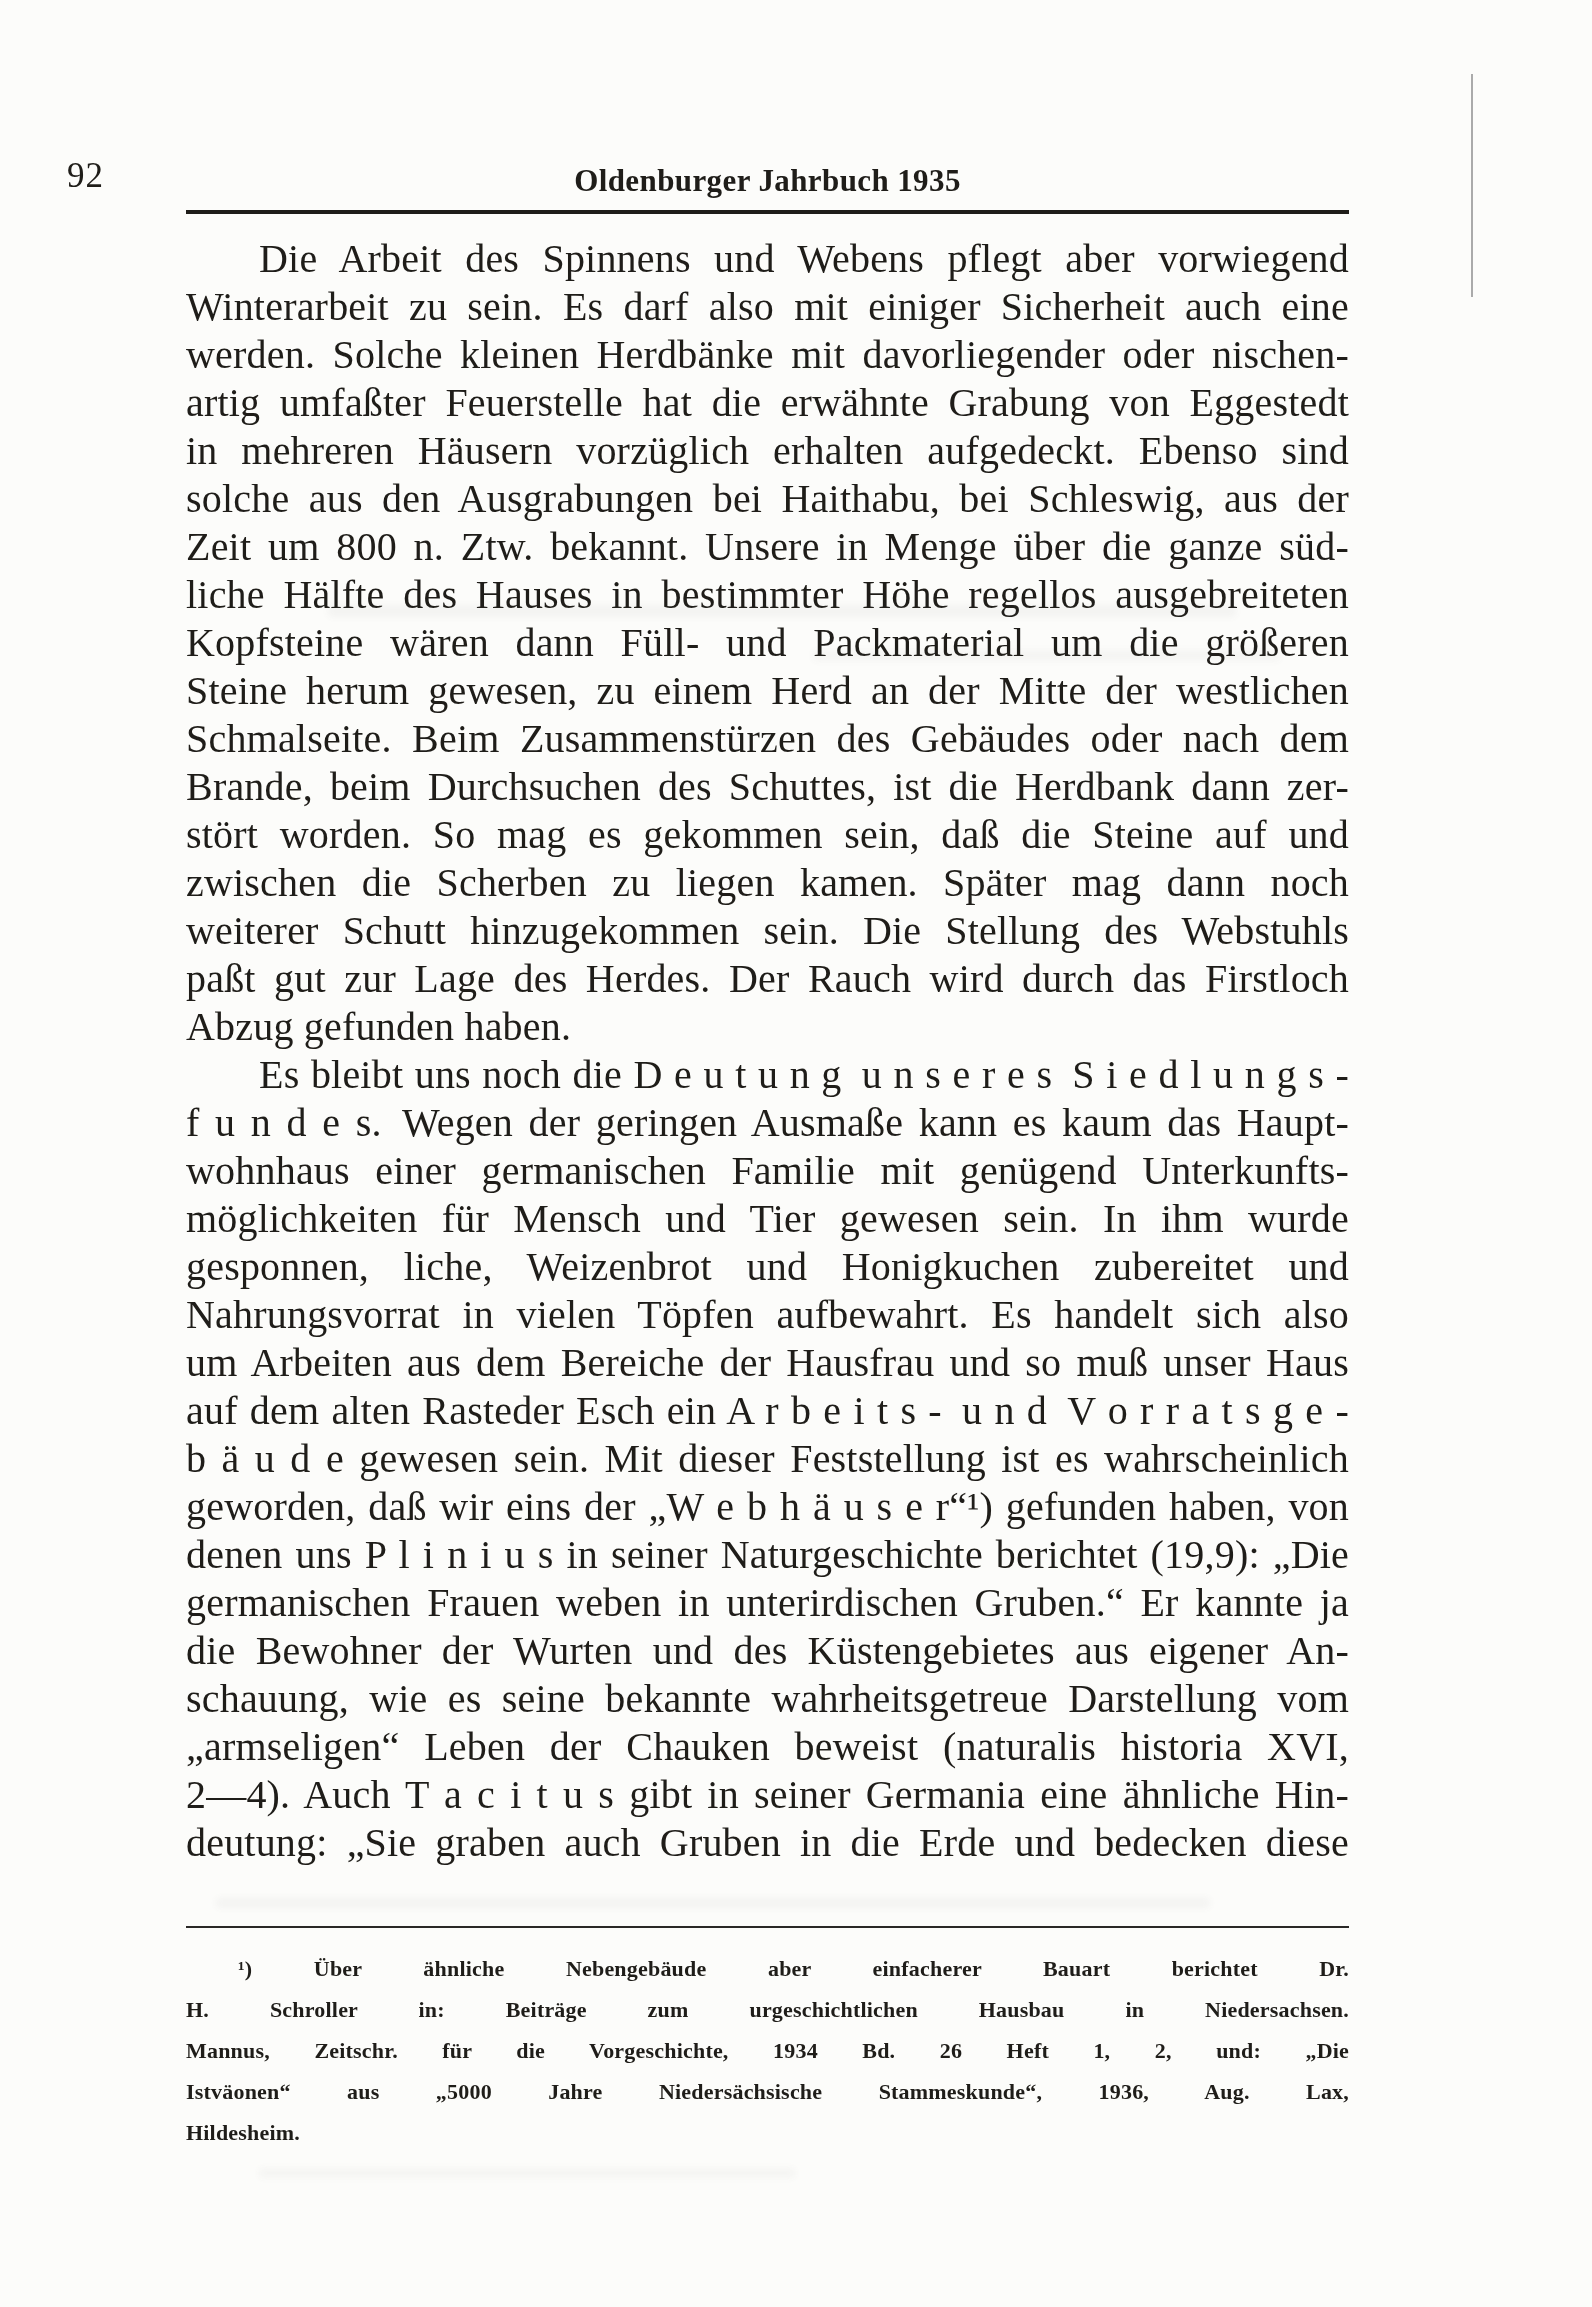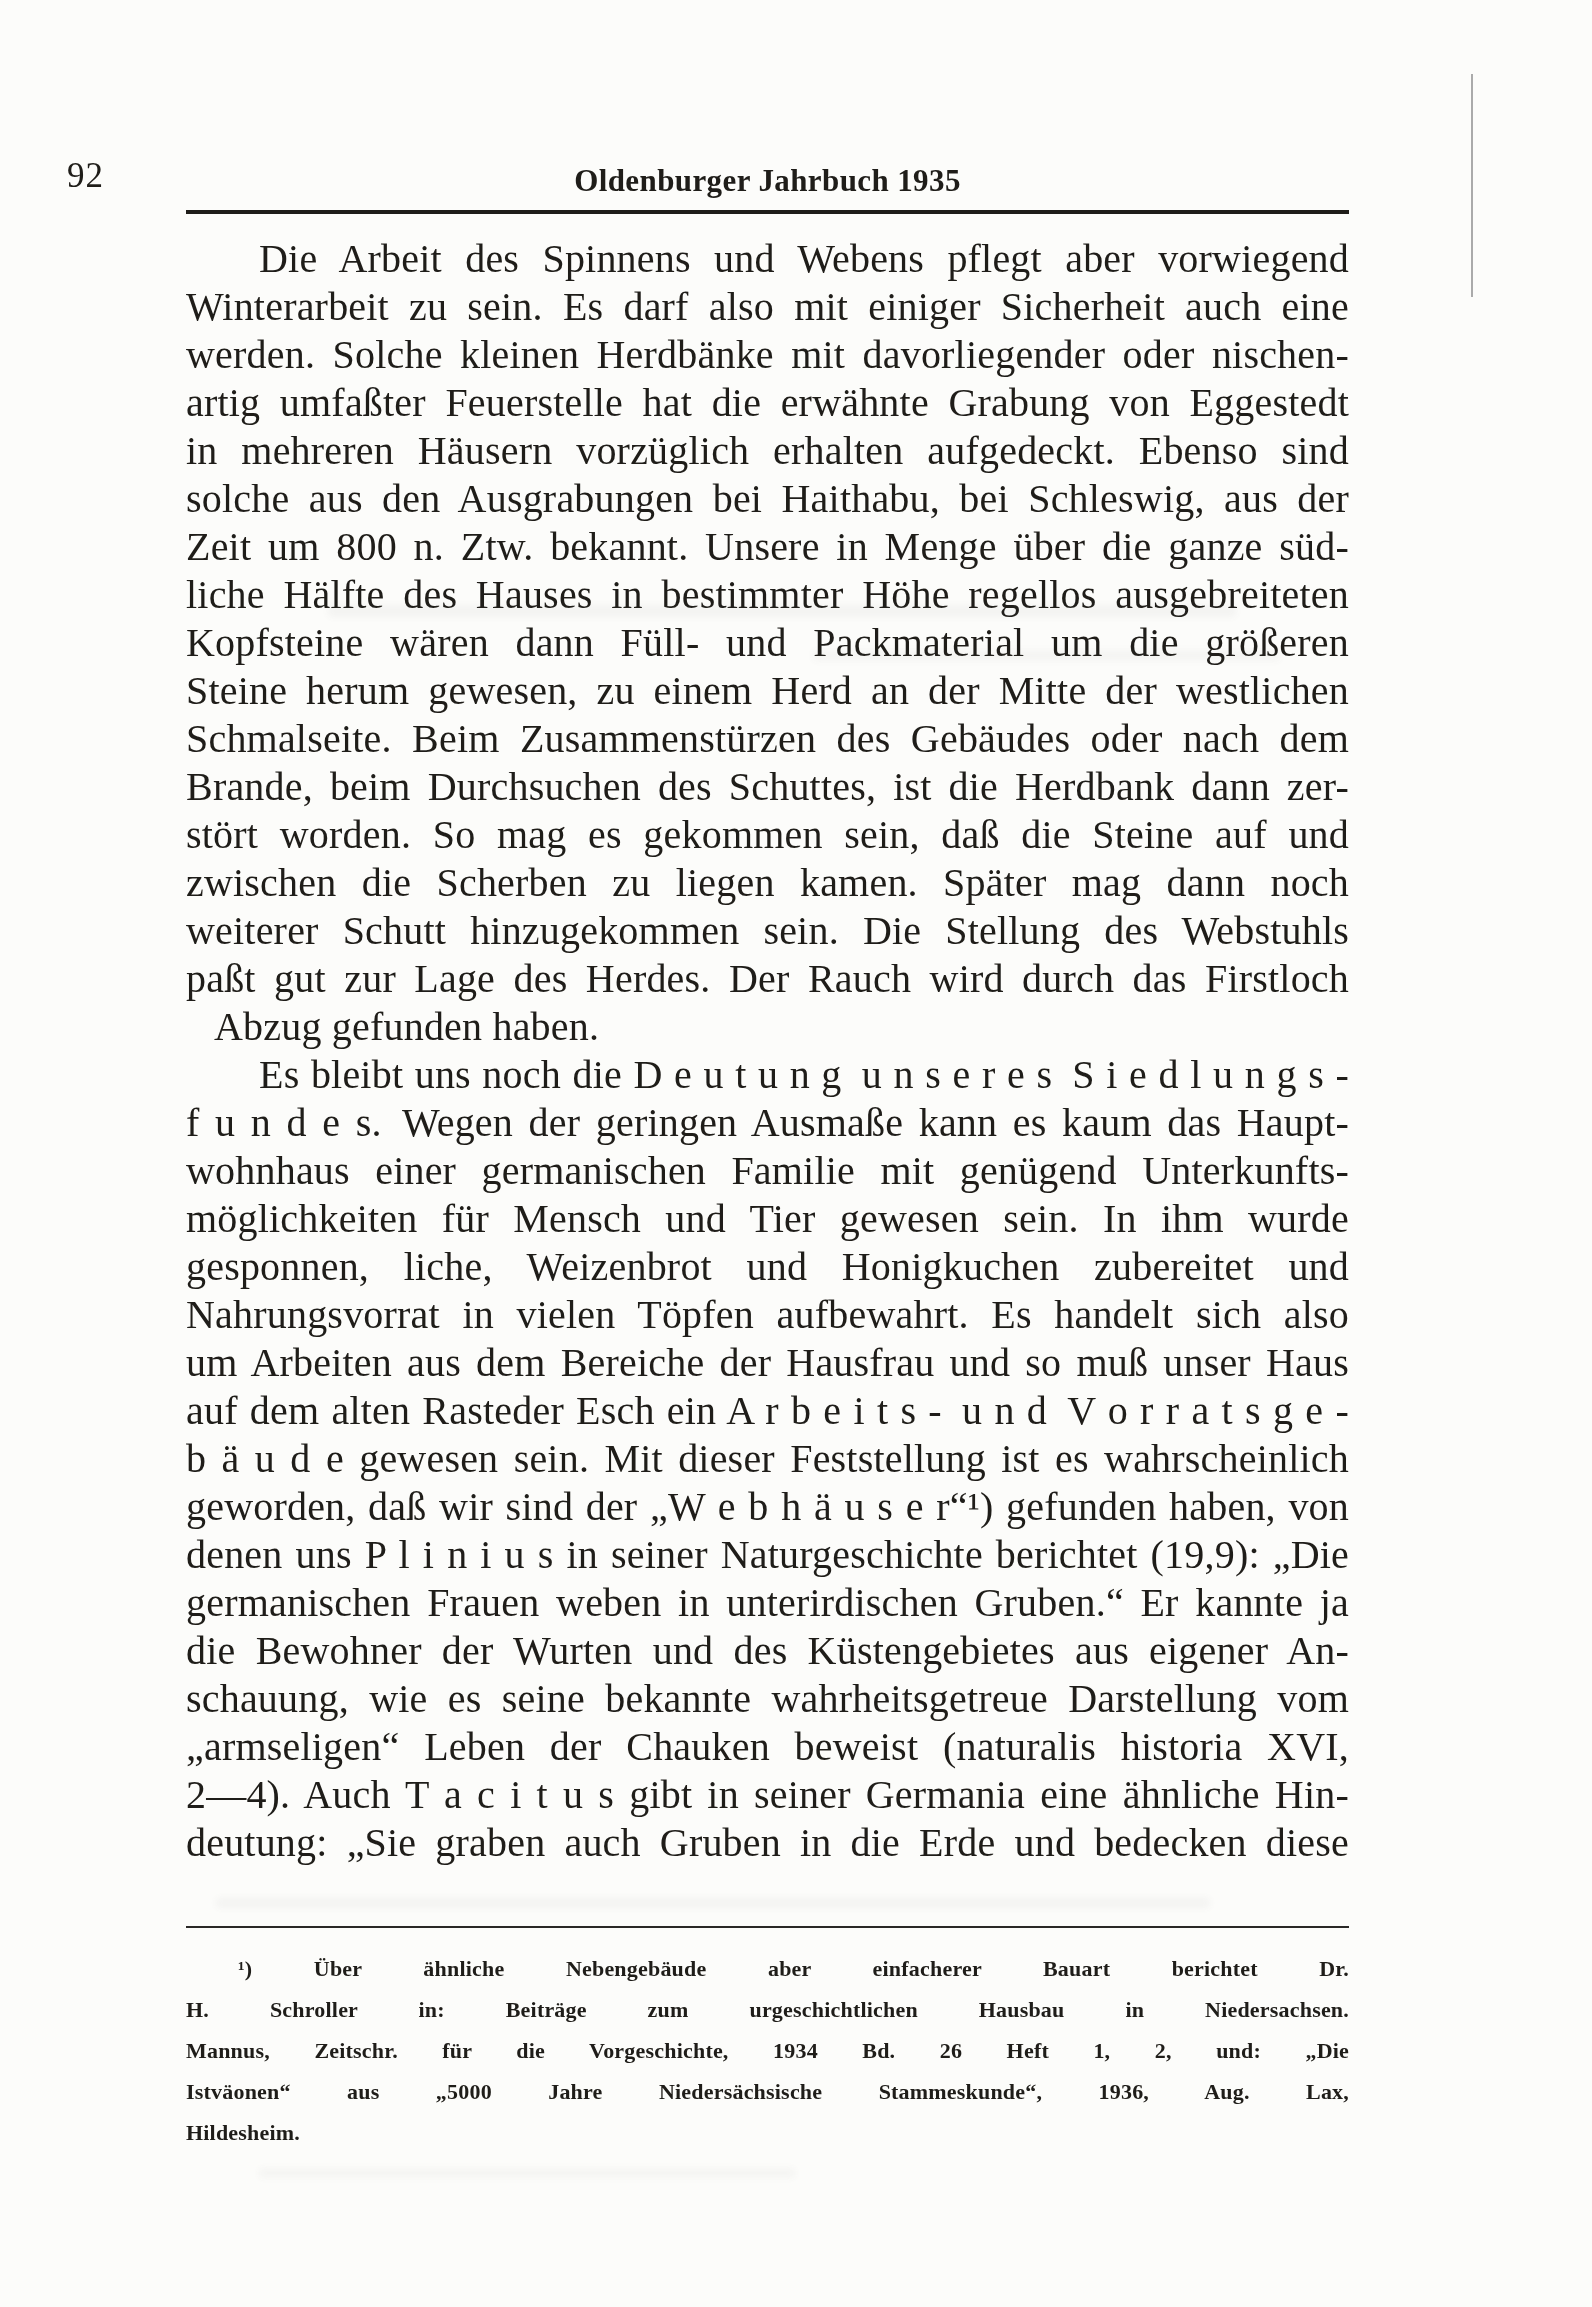--- a/index.html
+++ b/index.html
@@ -46,21 +46,21 @@
     letter-spacing: 0.2px;
   }
   .line {
     height: 48px;
     line-height: 48px;
     text-align: justify;
     text-align-last: justify;
     overflow: hidden;
   }
   .line.first { text-indent: 73px; }
-  .line.last  { text-align-last: left; margin-left: 28px; }
+  .line.last  { text-align-last: left; }
   .footnote-rule {
     position: absolute;
     left: 186px;
     top: 1926px;
     width: 1163px;
     height: 1.7px;
     background: #2a2826;
   }
   .footnote {
     position: absolute;
@@ -134,21 +134,21 @@
       <div>
         <div class="line first">Es bleibt uns noch die D e u t u n g u n s e r e s S i e d l u n g s -</div>
         <div class="line">f u n d e s. Wegen der geringen Ausmaße kann es kaum das Haupt-</div>
         <div class="line">wohnhaus einer germanischen Familie mit genügend Unterkunfts-</div>
         <div class="line">möglichkeiten für Mensch und Tier gewesen sein. In ihm wurde</div>
         <div class="line">gesponnen, liche, Weizenbrot und Honigkuchen zubereitet und</div>
         <div class="line">Nahrungsvorrat in vielen Töpfen aufbewahrt. Es handelt sich also</div>
         <div class="line">um Arbeiten aus dem Bereiche der Hausfrau und so muß unser Haus</div>
         <div class="line">auf dem alten Rasteder Esch ein A r b e i t s - u n d V o r r a t s g e -</div>
         <div class="line">b ä u d e gewesen sein. Mit dieser Feststellung ist es wahrscheinlich</div>
-        <div class="line">geworden, daß wir sind der „W e b h ä u s e r“¹) gefunden haben, von</div>
+        <div class="line">geworden, daß wir eins der „W e b h ä u s e r“¹) gefunden haben, von</div>
         <div class="line">denen uns P l i n i u s in seiner Naturgeschichte berichtet (19,9): „Die</div>
         <div class="line">germanischen Frauen weben in unterirdischen Gruben.“ Er kannte ja</div>
         <div class="line">die Bewohner der Wurten und des Küstengebietes aus eigener An-</div>
         <div class="line">schauung, wie es seine bekannte wahrheitsgetreue Darstellung vom</div>
         <div class="line">„armseligen“ Leben der Chauken beweist (naturalis historia XVI,</div>
         <div class="line">2—4). Auch T a c i t u s gibt in seiner Germania eine ähnliche Hin-</div>
         <div class="line">deutung: „Sie graben auch Gruben in die Erde und bedecken diese</div>
       </div>
     </div>
 

